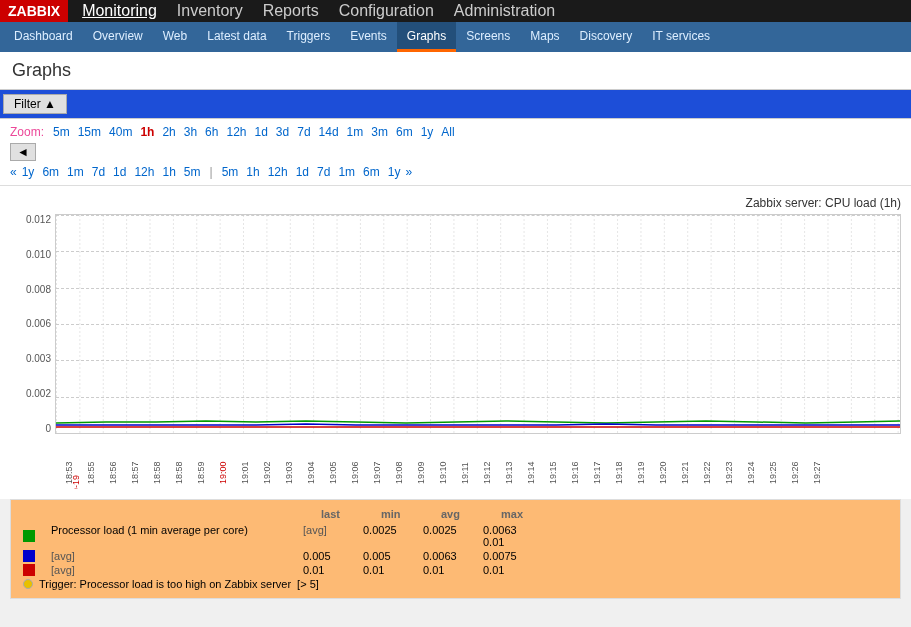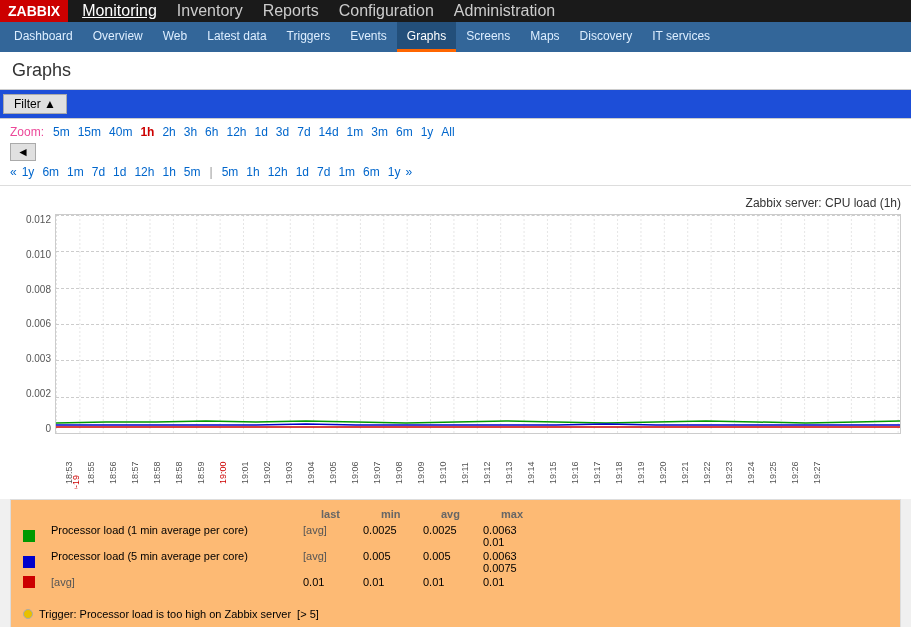--- a/index.html
+++ b/index.html
@@ -198,21 +198,21 @@
     }
     .legend-color {
       width: 12px; height: 12px;
       display: inline-block;
       flex-shrink: 0;
     }
     .legend-trigger {
       display: flex;
       align-items: center;
       gap: 6px;
-      margin-top: 20px;
+      margin-top: 2px;
       text-align: center;
     }
     .legend-dot {
       width: 10px; height: 10px;
       border-radius: 50%;
       background: #e8c000;
       border: 1px solid #aaa;
       display: inline-block;
     }
   </style>
@@ -404,21 +404,20 @@
       <span>0.0025</span>
       <span>0.0025</span>
       <span>0.0063</span>
       <span style="grid-column:5;">0.01</span>
     </div>
   </div>
 
   <div class="legend-row">
     <span class="legend-color" style="background:#0000cc;"></span>
     <div style="display:grid;grid-template-columns:252px 60px 60px 60px 60px;flex:1;">
-      <span>Processor load (5 min average per core)</span>
       <span style="color:#555;">[avg]</span>
       <span>0.005</span>
       <span>0.005</span>
       <span>0.0063</span>
       <span style="grid-column:5;">0.0075</span>
     </div>
   </div>
 
   <div class="legend-row">
     <span class="legend-color" style="background:#cc0000;"></span>

